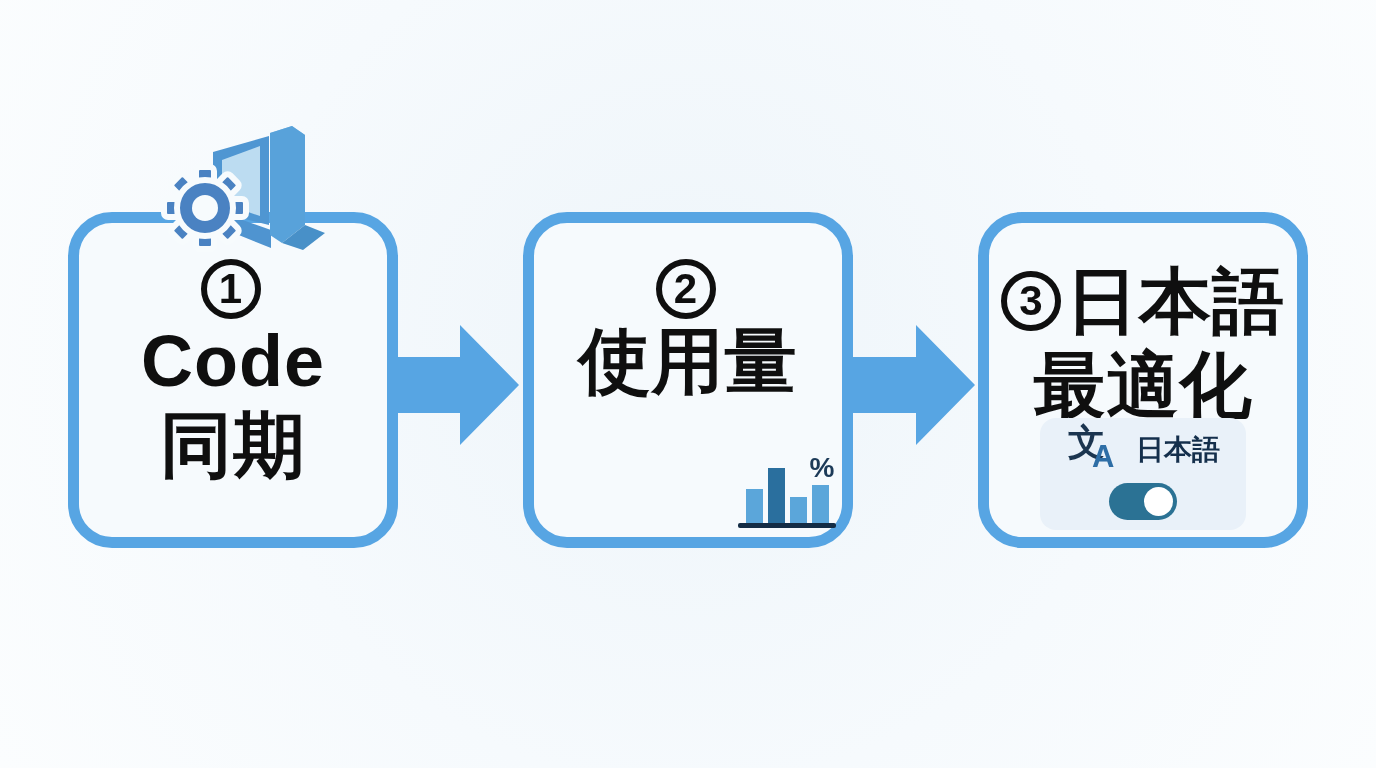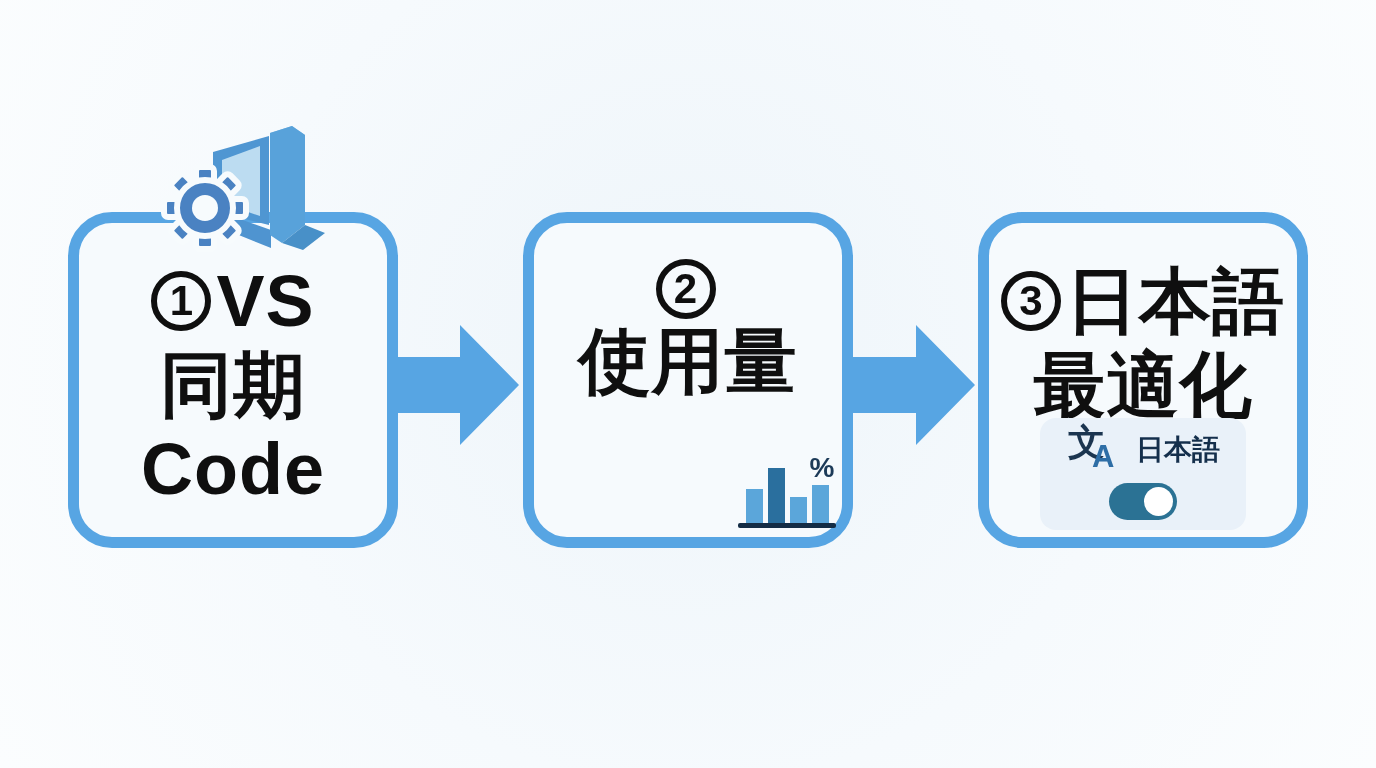--- a/index.html
+++ b/index.html
@@ -102,27 +102,26 @@
         <rect x="-9" y="-41" width="18" height="17" rx="4" transform="rotate(315)"></rect>
         <circle r="28"></circle>
       </g>
       <circle r="13" fill="#f7fbfd"></circle>
     </g>
   </svg>
 
   <div class="step step1">
     <div class="line">
       <span class="circle-num">1</span>
-      <span>VS</span>
+    </div>
+    <div class="line">
+      <span>Code</span>
     </div>
     <div class="line">
       <span>同期</span>
-    </div>
-    <div class="line">
-      <span>Code</span>
     </div>
   </div>
 
   <svg class="arrow arrow1" viewBox="0 0 126 126">
     <polygon points="0,35 63,35 63,3 122,63 63,123 63,91 0,91" fill="#57a5e3"></polygon>
   </svg>
 
   <div class="step step2">
     <div class="line">
       <span class="circle-num">2</span>

